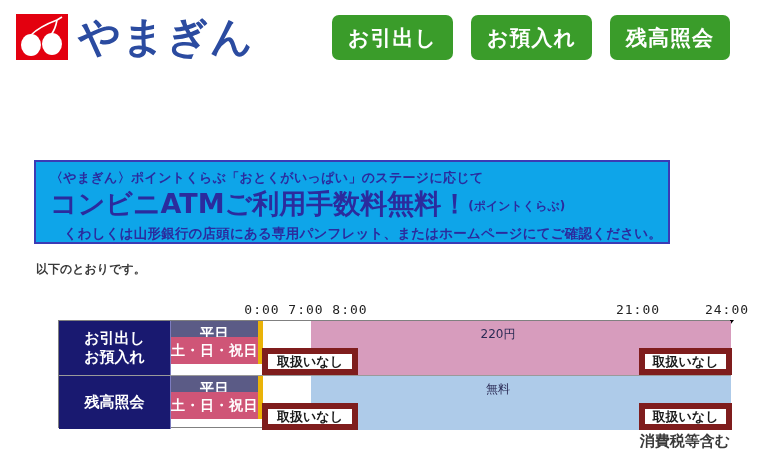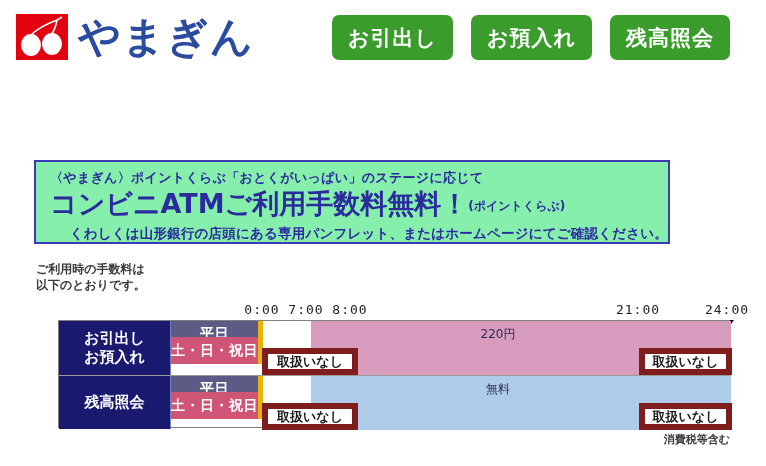--- a/index.html
+++ b/index.html
@@ -66,22 +66,22 @@
     cursor: pointer;
     white-space: nowrap;
   }
   .nav-btn:last-child { margin-right: 0; }
 
   
   #promo {
     position: absolute; left: 34px; top: 160px;
     width: 636px; height: 84px;
     border: 2px solid #3b3bb5;
-    background: #86efac;
-    padding: 7px 0 0 14px;
+    background: #0ea5e9;
+    padding: 7px 6px 0 14px;
   }
   #promo-line1 {
     font-family: "DejaVu Sans", "Liberation Sans", sans-serif;
     font-size: 13px; font-weight: bold;
     color: #2b2b9e;
     letter-spacing: 0.3px;
     line-height: 18px;
     white-space: nowrap;
   }
   #promo-line2 {
@@ -204,21 +204,21 @@
     font-size: 12px;
     color: #2b2b55;
     white-space: nowrap;
     pointer-events: none;
   }
 
   
   #footnote {
     position: absolute; right: 36px; top: 432px;
     font-family: "DejaVu Sans", "Liberation Sans", sans-serif;
-    font-size: 11px;
+    font-size: 15px;
     font-weight: bold;
     color: #3a3a3a;
     white-space: nowrap;
   }
 </style>
 </head>
 <body>
 
 <div id="page">
 
@@ -244,21 +244,20 @@
     </div>
   </div>
 
   <div id="promo">
     <div id="promo-line1">〈やまぎん〉ポイントくらぶ「おとくがいっぱい」のステージに応じて</div>
     <div id="promo-line2"><span>コンビニATMご利用手数料無料！</span><span class="note">(ポイントくらぶ)</span></div>
     <div id="promo-line3">くわしくは山形銀行の店頭にある専用パンフレット、またはホームページにてご確認ください。</div>
   </div>
 
   <div id="intro">
-    <div>ご利用時の手数料は</div>
     <div>以下のとおりです。</div>
   </div>
 
   <div id="axis">
     <div class="time-label" style="left:262px">0:00</div>
     <div class="time-arrow" style="left:262px"></div>
 
     <div class="time-label" style="left:306px">7:00</div>
     <div class="time-arrow" style="left:306px"></div>
 

